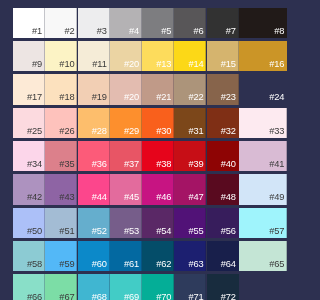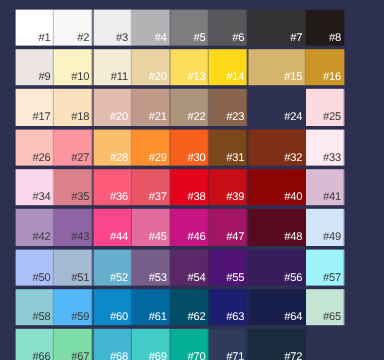--- a/index.html
+++ b/index.html
@@ -91,43 +91,43 @@
     </div>
     <div class="swatch last-col" style="background: rgb(203, 149, 39);">
       <span class="swatch-label" style="color: rgb(255, 255, 255);">#16</span>
     </div>
     <div class="swatch" style="background: rgb(253, 234, 214);">
       <span class="swatch-label" style="color: rgb(58, 58, 58); padding-left: 41px;">#17</span>
     </div>
     <div class="swatch" style="background: rgb(252, 225, 190);">
       <span class="swatch-label" style="color: rgb(58, 58, 58);">#18</span>
     </div>
+    <div class="swatch" style="background: rgb(242, 207, 180);">
+      <span class="swatch-label" style="color: rgb(58, 58, 58);">#19</span>
+    </div>
     <div class="swatch" style="background: rgb(227, 188, 176);">
       <span class="swatch-label" style="color: rgb(255, 255, 255);">#20</span>
     </div>
     <div class="swatch" style="background: rgb(192, 154, 136);">
       <span class="swatch-label" style="color: rgb(255, 255, 255);">#21</span>
     </div>
     <div class="swatch" style="background: rgb(172, 148, 122);">
       <span class="swatch-label" style="color: rgb(255, 255, 255);">#22</span>
     </div>
     <div class="swatch" style="background: rgb(135, 100, 75);">
       <span class="swatch-label" style="color: rgb(255, 255, 255);">#23</span>
     </div>
     <div class="swatch last-col" style="background: rgb(93, 72, 59); margin-left: 48px;">
       <span class="swatch-label" style="color: rgb(255, 255, 255);">#24</span>
     </div>
     <div class="swatch" style="background: rgb(252, 218, 223);">
       <span class="swatch-label" style="color: rgb(58, 58, 58);">#25</span>
     </div>
     <div class="swatch" style="background: rgb(254, 194, 188);">
       <span class="swatch-label" style="color: rgb(58, 58, 58);">#26</span>
-    </div>
-    <div class="swatch" style="background: rgb(253, 149, 160);">
-      <span class="swatch-label" style="color: rgb(58, 58, 58);">#27</span>
     </div>
     <div class="swatch" style="background: rgb(253, 190, 108);">
       <span class="swatch-label" style="color: rgb(255, 255, 255);">#28</span>
     </div>
     <div class="swatch" style="background: rgb(253, 143, 45);">
       <span class="swatch-label" style="color: rgb(255, 255, 255);">#29</span>
     </div>
     <div class="swatch" style="background: rgb(249, 96, 28);">
       <span class="swatch-label" style="color: rgb(255, 255, 255); margin-left: 47px;">#30</span>
     </div>

